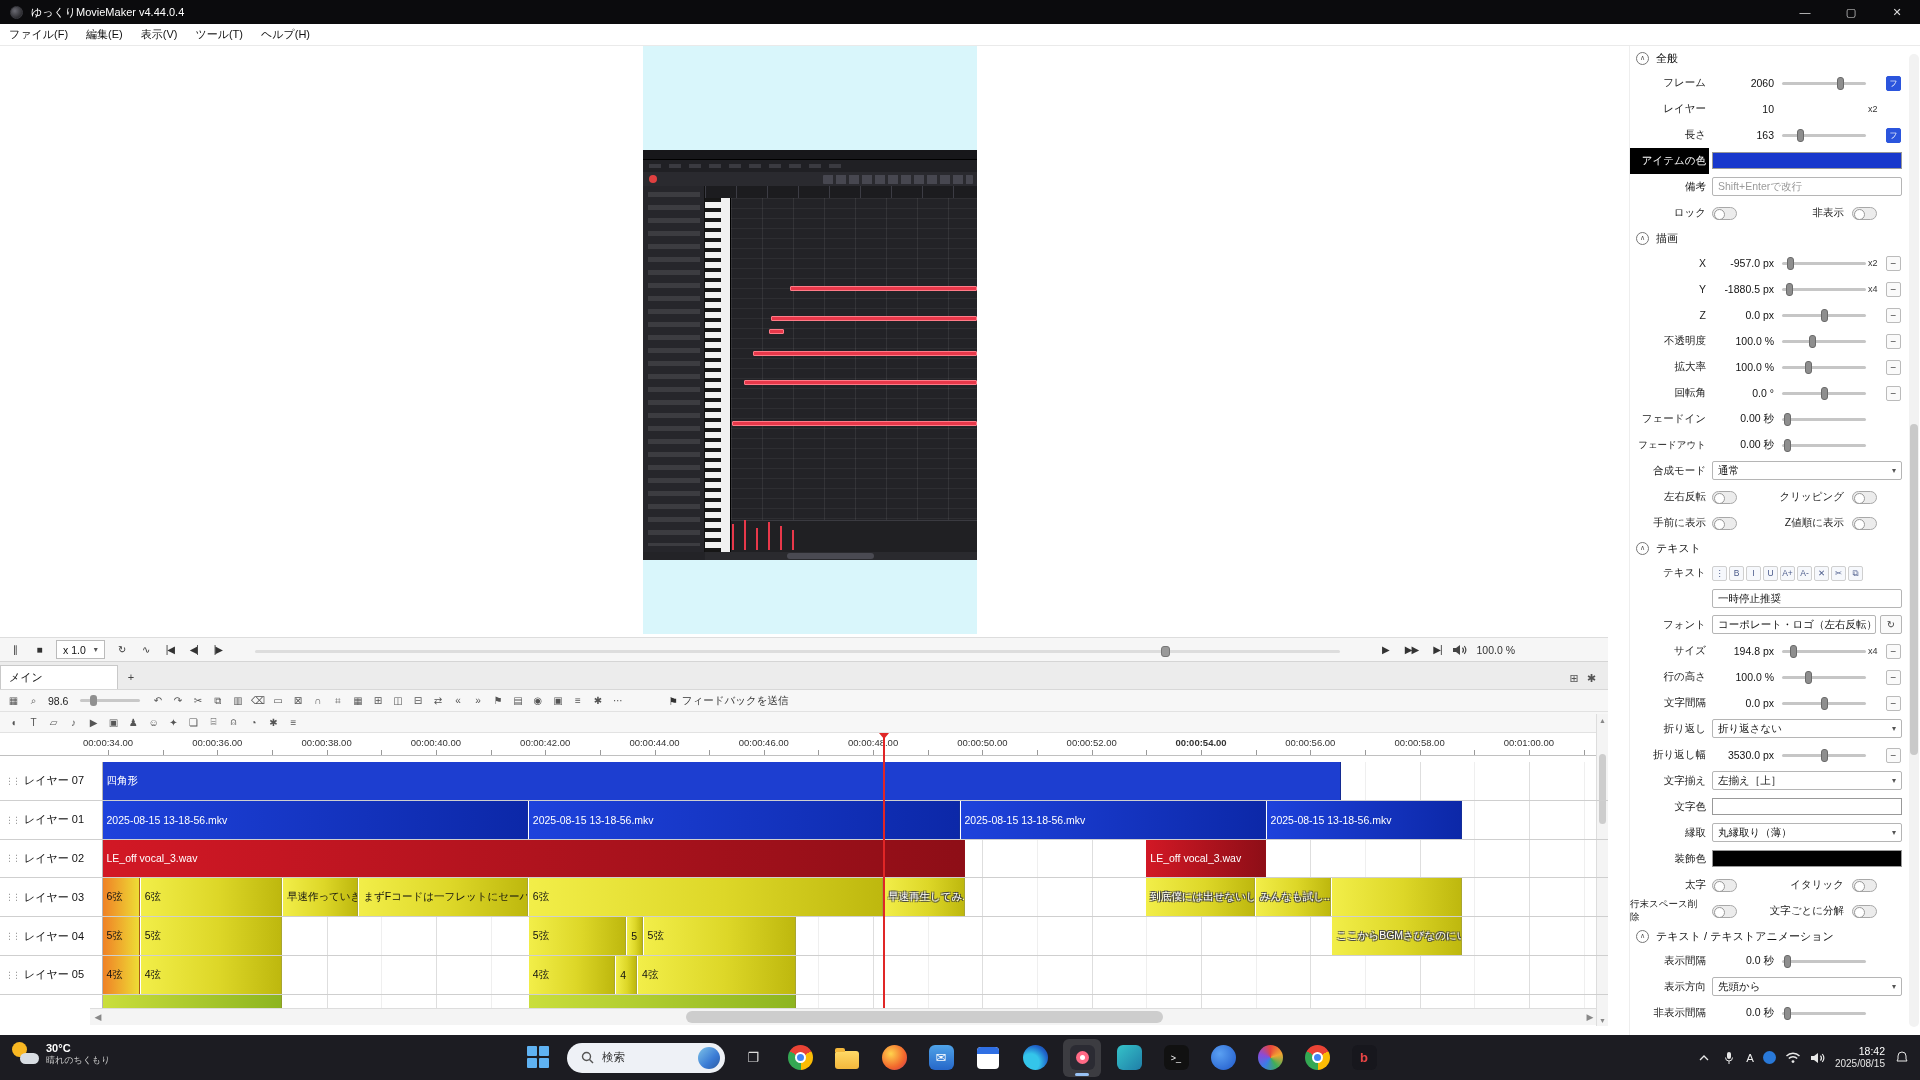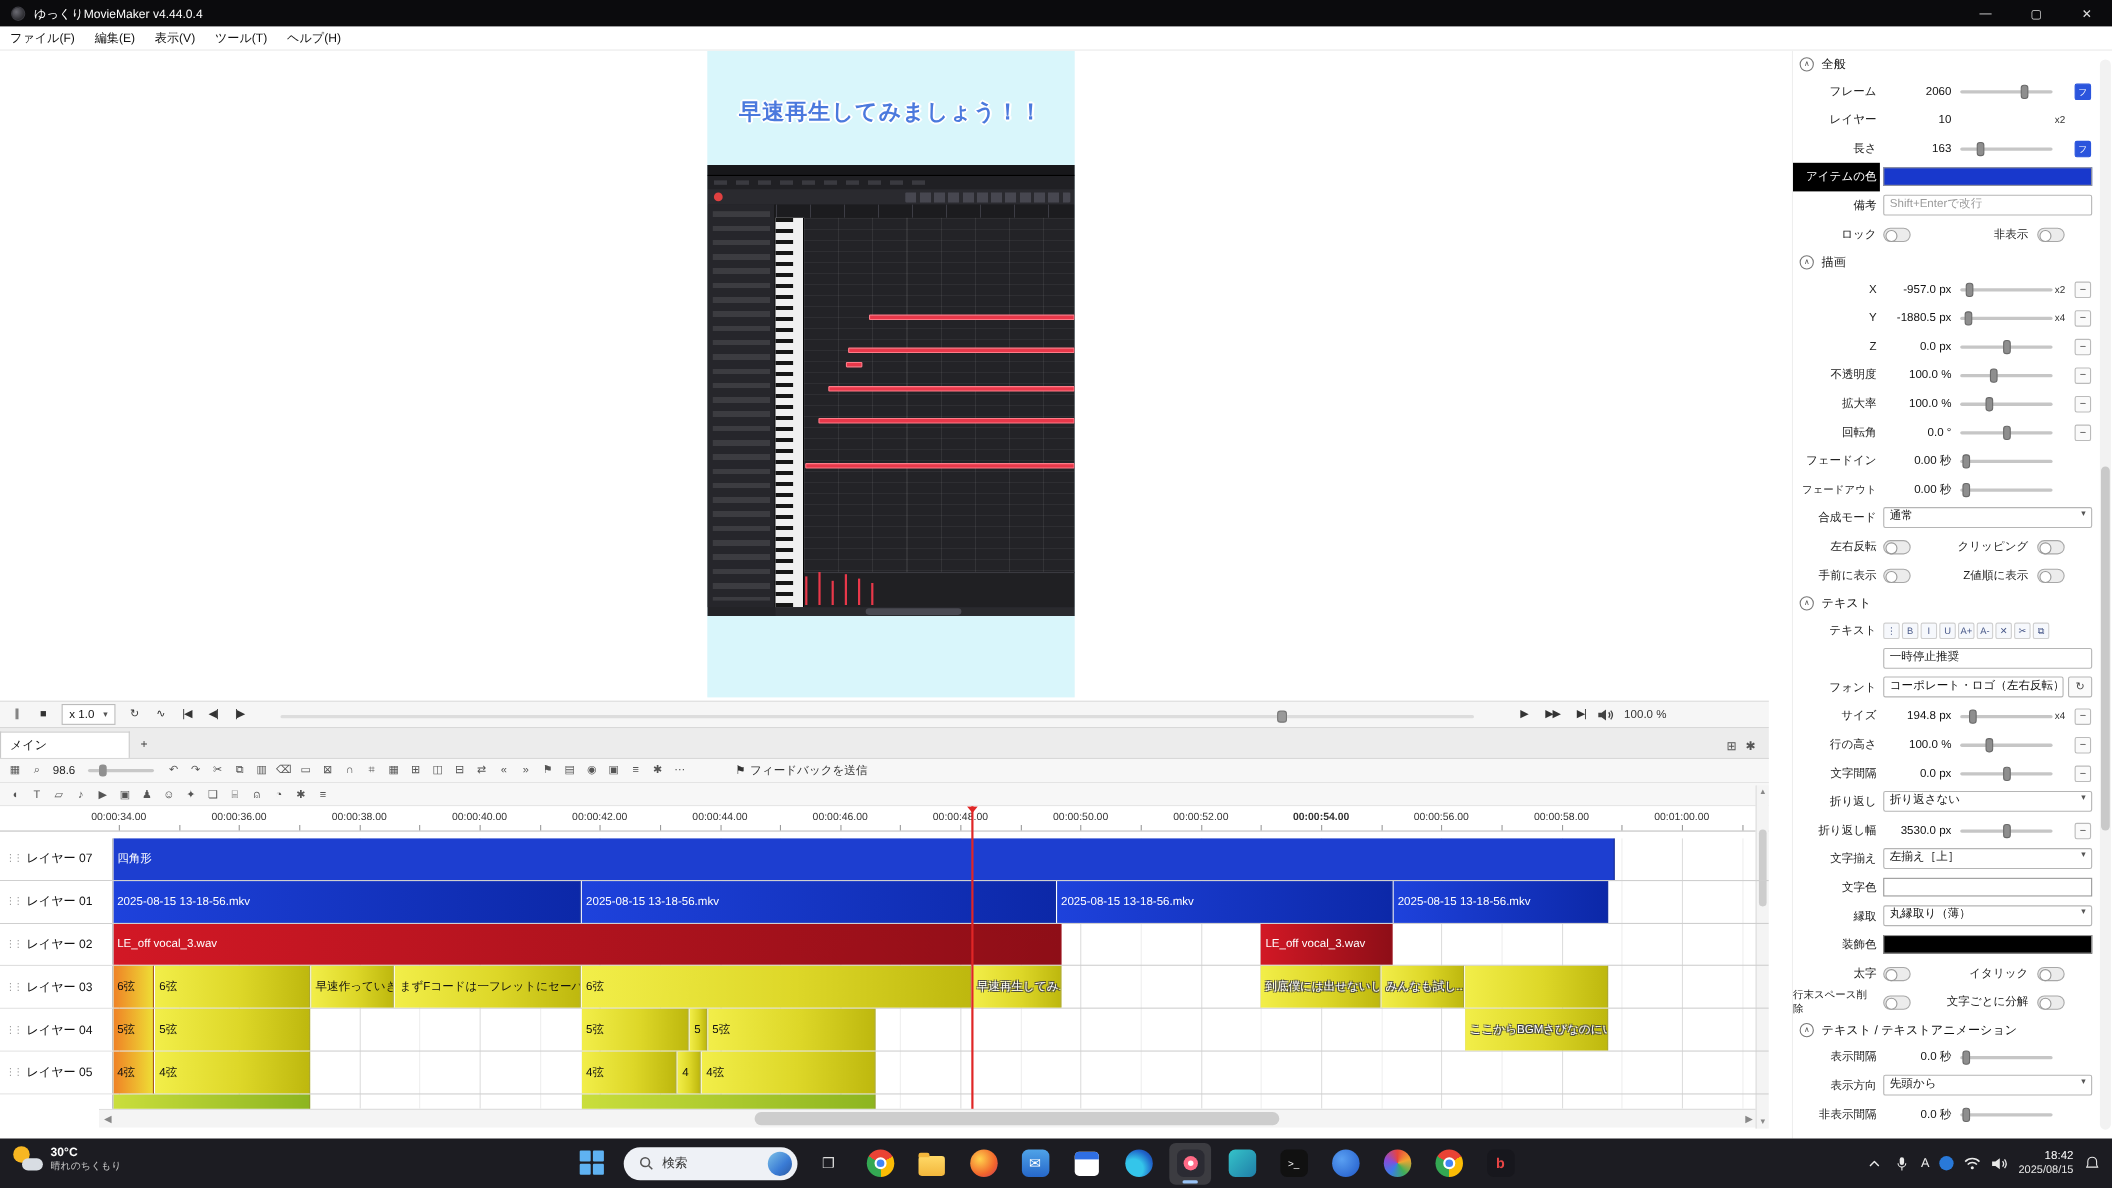--- a/index.html
+++ b/index.html
@@ -89,21 +89,21 @@
 .prow{height:26px;position:relative}
 .plabel{position:absolute;left:0;top:0;width:76px;height:26px;display:flex;align-items:center;justify-content:flex-end;color:#222}
 .plabel.sm{font-size:9.5px}
 .pdark{position:absolute;left:0;top:0;width:79px;height:26px;background:#000;color:#fff;display:flex;align-items:center;justify-content:flex-end;padding-right:3px}
 .pval{position:absolute;left:82px;top:0;width:62px;height:26px;display:flex;align-items:center;justify-content:flex-end}
 .pslider{position:absolute;left:152px;top:12px;width:84px;height:3px;background:#c6c6c6;border-radius:2px}
 .pthumb{position:absolute;top:-5px;width:7px;height:13px;background:#8e8e8e;border-radius:3px;border:1px solid #6a6a6a}
 .pbadge{position:absolute;left:238px;top:0;height:26px;display:flex;align-items:center;font-size:9px;color:#333}
 .pbtn{position:absolute;left:256px;top:6px;width:15px;height:15px;border:1px solid #bbb;border-radius:2px;display:flex;align-items:center;justify-content:center;font-size:10px;color:#444;background:#fafafa}
 .pbtn.blue{background:#2b55dd;border-color:#2b55dd;color:#fff;font-size:8px}
-.pselect,.pinput{position:absolute;left:82px;top:3px;width:190px;height:19px;border:1px solid #b5b5b5;border-radius:2px;background:#fff;display:flex;align-items:flex-start;padding:0 5px;overflow:hidden;white-space:nowrap}
+.pselect,.pinput{position:absolute;left:82px;top:3px;width:190px;height:19px;border:1px solid #b5b5b5;border-radius:2px;background:#fff;display:flex;align-items:center;padding:0 5px;overflow:hidden;white-space:nowrap}
 .pselect .chev{margin-left:auto}
 .pholder{color:#9a9a9a}
 .pswatch{position:absolute;left:82px;top:4px;width:190px;height:17px;border:1px solid #999}
 .ptog{position:absolute;top:7px;width:25px;height:13px;border-radius:7px;background:#ececec;border:1px solid #a8a8a8}
 .ptog::after{content:"";position:absolute;left:1px;top:1px;width:9px;height:9px;border-radius:50%;background:#fff;border:1px solid #999}
 .ptlabel2{position:absolute;left:118px;top:0;width:96px;height:26px;display:flex;align-items:center;justify-content:flex-end;color:#222}
 .ptools{position:absolute;left:82px;right:12px;top:0;height:26px;display:flex;align-items:center;gap:2px}
 .ptool{width:15px;height:15px;border:1px solid #cfcfcf;border-radius:2px;background:#f6f8fc;display:flex;align-items:center;justify-content:center;font-size:8.5px;color:#4a5a8a}
 .pscroll{position:absolute;right:1px;top:8px;width:10px;bottom:8px;background:#f2f2f2;border-radius:5px}
 .pscroll .pth{position:absolute;left:1px;width:8px;top:38%;height:34%;background:#c9c9c9;border-radius:4px}
@@ -158,21 +158,20 @@
 
 <div class="menubar" id="menubar">
     <div class="mi">ファイル(F)</div>
     <div class="mi">編集(E)</div>
     <div class="mi">表示(V)</div>
     <div class="mi">ツール(T)</div>
     <div class="mi">ヘルプ(H)</div>
   </div>
 
 <div class="preview">
-  <div class="caption">早速再生してみましょう！！</div>
   <div class="daw" id="daw">
     <div class="daw-title"></div>
     <div class="daw-menu"></div>
     <div class="daw-tools">
       <span class="rec"></span>
       <span class="daw-toolboxes"></span>
     </div>
     <div class="daw-browser"></div>
     <div class="daw-ruler"></div>
     <div class="daw-keys"></div>
@@ -356,21 +355,21 @@
       <div class="vline" style="left: 1146.35px;"></div>
       <div class="vline major" style="left: 1201px;"></div>
       <div class="vline" style="left: 1255.65px;"></div>
       <div class="vline major" style="left: 1310.3px;"></div>
       <div class="vline" style="left: 1364.95px;"></div>
       <div class="vline major" style="left: 1419.6px;"></div>
       <div class="vline" style="left: 1474.25px;"></div>
       <div class="vline major" style="left: 1528.9px;"></div>
       <div class="vline" style="left: 1583.55px;"></div>
       <div class="trow" style="top: 0px; height: 38.8px;">
-        <div class="clip shape" style="left: 102.535px; width: 1365px; height: 37.8px;">四角形</div>
+        <div class="clip shape" style="left: 102.535px; width: 1238px; height: 37.8px;">四角形</div>
         <div class="tlabel">
           <div class="handle">⋮⋮</div>
           <div>レイヤー 07</div>
         </div>
       </div>
       <div class="trow" style="top: 38.8px; height: 38.8px;">
         <div class="clip video" style="left: 102.535px; width: 425.27px; height: 37.8px;">2025-08-15 13-18-56.mkv</div>
         <div class="clip video" style="left: 528.805px; width: 430.735px; height: 37.8px;">2025-08-15 13-18-56.mkv</div>
         <div class="clip video" style="left: 960.54px; width: 305.04px; height: 37.8px;">2025-08-15 13-18-56.mkv</div>
         <div class="clip video" style="left: 1266.58px; width: 195.74px; height: 37.8px;">2025-08-15 13-18-56.mkv</div>

